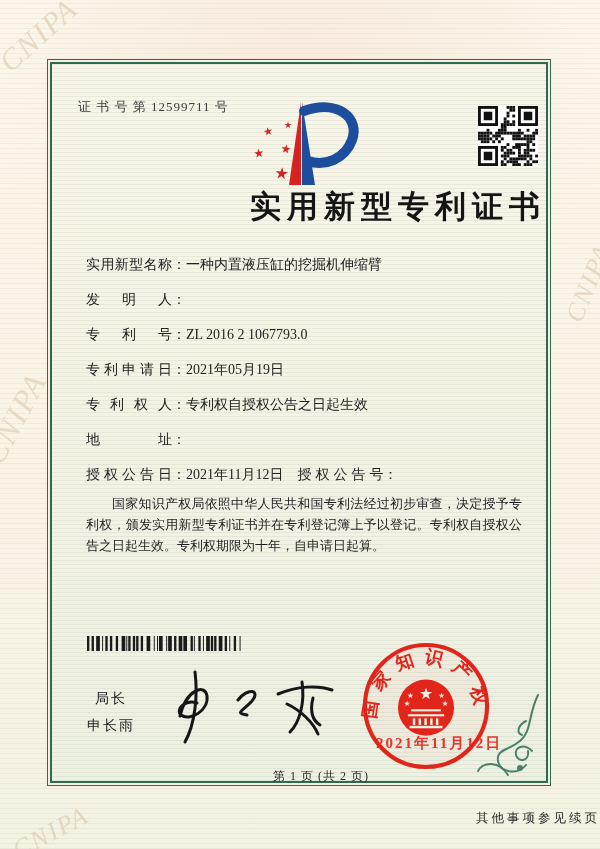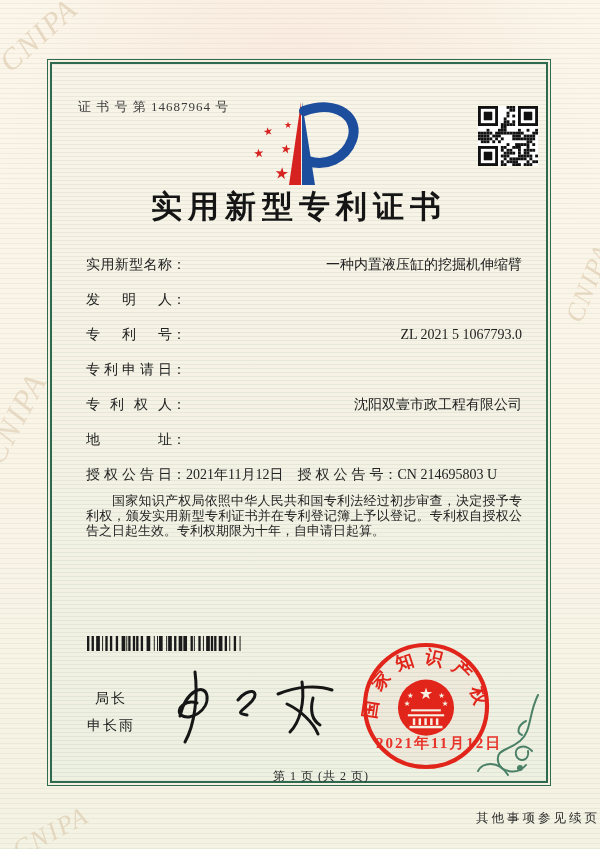--- a/index.html
+++ b/index.html
@@ -17,30 +17,30 @@
     position:absolute;left:50px;top:62px;width:494px;height:717px;
     border:2px solid #2d6a4f;
     box-shadow:0 0 0 2px #f6f0e1, 0 0 0 3px #2d6a4f;
     background:
       repeating-linear-gradient(0deg, rgba(122,158,126,0.13) 0 1px, transparent 1px 4px),
       linear-gradient(180deg,#f9f4e8 0%,#f5f2e5 50%,#eef0e2 100%);
   }
   .cert-no{position:absolute;left:26px;top:34px;font-size:13px;color:#3d3d3d;letter-spacing:1px;}
   .logo{position:absolute;left:188px;top:34px;}
   .qr{position:absolute;left:426px;top:42px;}
-  .title{position:absolute;left:0;right:0;top:122px;text-align:center;
+  .title{position:absolute;left:0;right:0;top:122px;text-align:right;
          font-size:31px;font-weight:700;letter-spacing:6px;color:#151515;}
   .content{position:absolute;left:34px;top:190px;width:436px;font-size:14px;color:#222;}
   .fields{display:flex;flex-direction:column;gap:14px;}
   .frow{display:flex;align-items:flex-start;line-height:21px;}
   .flabel{display:inline-flex;justify-content:space-between;width:86px;flex-shrink:0;}
   .fcolon{flex-shrink:0;}
-  .fvalue{flex:1;text-align:right;}
+  .fvalue{flex:1;}
   .grant .fvalue{flex:0 0 auto;margin-right:14px;}
-  .paras{margin-top:8px;font-size:13px;line-height:15px;color:#1f1f1f;}
+  .paras{margin-top:8px;font-size:13px;line-height:21px;color:#1f1f1f;}
   .paras p{margin:0;text-indent:2em;text-align:justify;}
   .barcode{position:absolute;left:35px;top:572px;width:156px;height:15px;}
   .director{position:absolute;left:35px;top:626px;font-size:14px;color:#1c1c1c;letter-spacing:2px;text-align:center;}
   .director div{margin-bottom:9px;}
   .sig{position:absolute;left:98px;top:598px;}
   .seal{position:absolute;left:308px;top:576px;}
   .seal-date{position:absolute;left:324px;top:670px;color:#e8261d;font-size:15px;
              letter-spacing:2px;font-weight:600;opacity:.93;}
   .ornament{position:absolute;right:4px;bottom:4px;opacity:.85;}
   .page-info{position:absolute;left:0;right:0;top:704px;text-align:center;
@@ -53,21 +53,21 @@
 
 <span class="wm" style="left:-8px;top:18px;font-size:30px;transform:rotate(-42deg);opacity:.55;">CNIPA</span>
 <span class="wm" style="left:548px;top:268px;font-size:26px;transform:rotate(-68deg);opacity:.55;">CNIPA</span>
 <span class="wm" style="left:-34px;top:400px;font-size:32px;transform:rotate(-62deg);opacity:.5;">CNIPA</span>
 <span class="wm" style="left:10px;top:818px;font-size:26px;transform:rotate(-28deg);opacity:.55;">CNIPA</span>
 <span class="wm" style="left:382px;top:278px;font-size:28px;transform:rotate(-52deg);opacity:.3;">CNIPA</span>
 <span class="wm" style="left:150px;top:540px;font-size:40px;transform:rotate(-35deg);opacity:.14;">CNIPA</span>
 
 <div class="frame">
 
-  <div class="cert-no">证 书 号 第 14687964 号</div>
+  <div class="cert-no">证 书 号 第 12599711 号</div>
 
   <svg class="logo" width="140" height="92" viewBox="0 0 140 92">
     <path d="M61,4 L49,87 L61,87 Z" fill="#d6231f"></path>
     <path d="M62,4 L62,87 L75,87 Z" fill="#1c4e9d"></path>
     <path d="M64,13 C98,1 120,20 112,42 C105,61 85,69 68,63" fill="none" stroke="#1c4e9d" stroke-width="10" stroke-linecap="round"></path>
     <text x="44" y="30" font-size="9" fill="#d6231f">★</text>
     <text x="24" y="38" font-size="11" fill="#d6231f" transform="rotate(-12 24 38)">★</text>
     <text x="40" y="54" font-size="12" fill="#d6231f" transform="rotate(10 40 54)">★</text>
     <text x="14" y="60" font-size="12" fill="#d6231f" transform="rotate(-8 14 60)">★</text>
     <text x="34" y="80" font-size="16" fill="#d6231f" transform="rotate(6 34 80)">★</text>
@@ -258,41 +258,42 @@
           </span>
           <span class="fcolon">：</span>
       </div>
       <div class="frow">
         <span class="flabel just">
             <span>专</span>
             <span>利</span>
             <span>号</span>
           </span>
           <span class="fcolon">：</span>
-        <span class="fvalue">ZL 2021 5 1067793.0</span>
+        <span class="fvalue">ZL 2016 2 1067793.0</span>
       </div>
       <div class="frow">
         <span class="flabel just">
             <span>专</span>
             <span>利</span>
             <span>申</span>
             <span>请</span>
             <span>日</span>
           </span>
           <span class="fcolon">：</span>
+        <span class="fvalue">2021年05月19日</span>
       </div>
       <div class="frow">
         <span class="flabel just">
             <span>专</span>
             <span>利</span>
             <span>权</span>
             <span>人</span>
           </span>
           <span class="fcolon">：</span>
-        <span class="fvalue">沈阳双壹市政工程有限公司</span>
+        <span class="fvalue">专利权自授权公告之日起生效</span>
       </div>
       <div class="frow">
         <span class="flabel just">
             <span>地</span>
             <span>址</span>
           </span>
           <span class="fcolon">：</span>
       </div>
       <div class="frow grant">
         <span class="flabel just">
@@ -305,21 +306,20 @@
           <span class="fcolon">：</span>
         <span class="fvalue">2021年11月12日</span>
         <span class="flabel just">
             <span>授</span>
             <span>权</span>
             <span>公</span>
             <span>告</span>
             <span>号</span>
           </span>
           <span class="fcolon">：</span>
-        <span class="fvalue">CN 214695803 U</span>
       </div>
     </div>
     <div class="paras">
       <p>国家知识产权局依照中华人民共和国专利法经过初步审查，决定授予专利权，颁发实用新型专利证书并在专利登记簿上予以登记。专利权自授权公告之日起生效。专利权期限为十年，自申请日起算。</p>
     </div>
   </div>
 
   <svg class="barcode" viewBox="0 0 160 15" preserveAspectRatio="none">
     <g id="bars" fill="#1a1a1a">
         <rect x="0" y="0" width="2.4" height="15"></rect>

